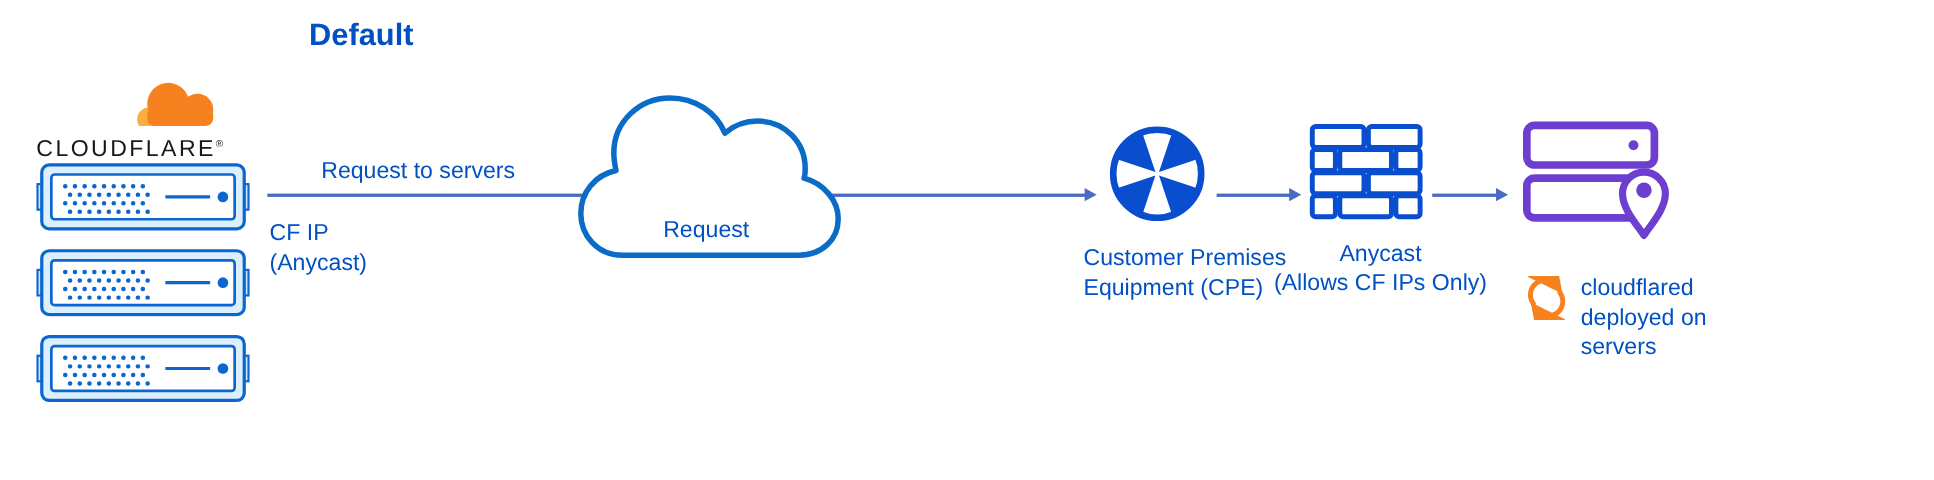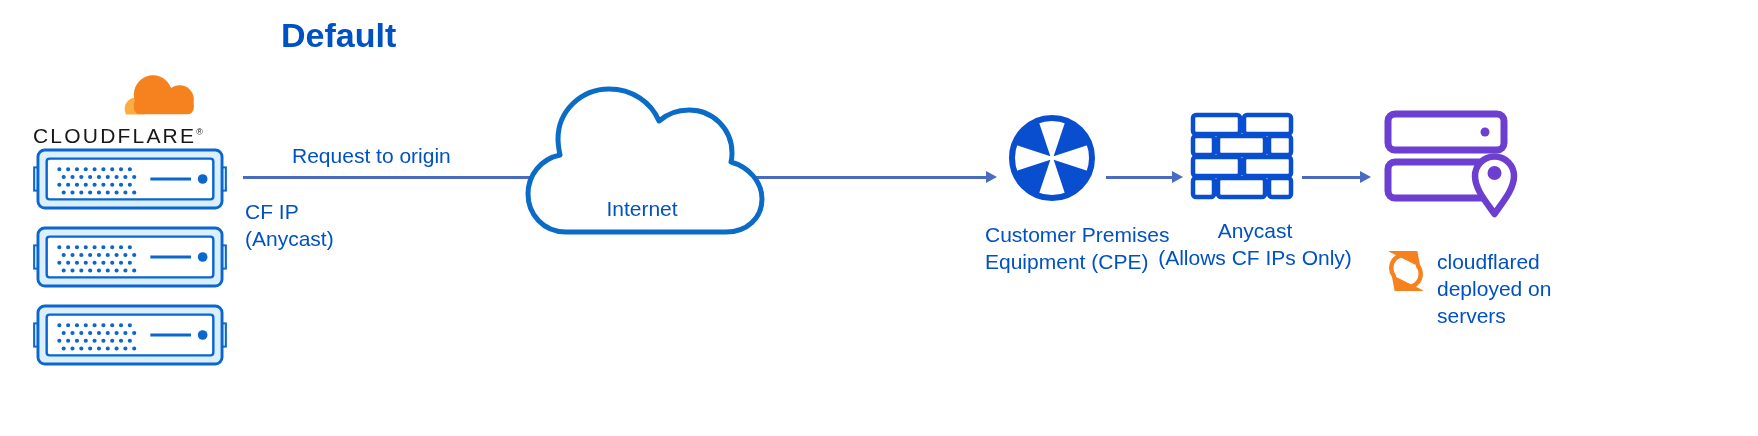--- a/index.html
+++ b/index.html
@@ -12,21 +12,21 @@
     --orange:#f6821f;
     --orange-light:#fbad41;
     --purple:#6c3fd1;
     --wordmark:#17181a;
   }
   *{margin:0;padding:0;box-sizing:border-box}
   html,body{background:#fff}
   .canvas{position:relative;width:1758px;height:436px;background:#fff;overflow:hidden;
           font-family:"Liberation Sans",sans-serif}
   .abs{position:absolute}
-  .title{position:absolute;left:281px;top:16px;font-size:34px;font-weight:600;color:var(--text-blue)}
+  .title{position:absolute;left:281px;top:16px;font-size:28px;font-weight:600;color:var(--text-blue)}
   .lbl{position:absolute;color:var(--text-blue);font-size:21px;line-height:1.28;white-space:pre-line}
   .center{text-align:center}
   .hline{position:absolute;height:2.5px;background:var(--arrow-blue)}
   .ahead{position:absolute;width:0;height:0;border-top:6px solid transparent;
          border-bottom:6px solid transparent;border-left:11px solid var(--arrow-blue)}
   .wordmark{position:absolute;left:33px;top:124px;font-size:21px;font-weight:400;
             letter-spacing:2.2px;color:var(--wordmark);white-space:nowrap}
   .reg{font-size:9px;vertical-align:super;letter-spacing:0}
   svg{display:block}
 </style>
@@ -80,31 +80,31 @@
     <line x1="27" y1="22" x2="104" y2="22" stroke="var(--server-blue)" stroke-width="4.2" stroke-linecap="round" stroke-dasharray="0.1 9"></line>
     <line x1="31.5" y1="30" x2="108.5" y2="30" stroke="var(--server-blue)" stroke-width="4.2" stroke-linecap="round" stroke-dasharray="0.1 9"></line>
     <line x1="27" y1="38" x2="104" y2="38" stroke="var(--server-blue)" stroke-width="4.2" stroke-linecap="round" stroke-dasharray="0.1 9"></line>
     <line x1="31.5" y1="46" x2="108.5" y2="46" stroke="var(--server-blue)" stroke-width="4.2" stroke-linecap="round" stroke-dasharray="0.1 9"></line>
     <line x1="121" y1="32" x2="163" y2="32" stroke="var(--server-blue)" stroke-width="3"></line>
     <circle cx="175" cy="32" r="5" fill="var(--server-blue)"></circle>
   </svg>
 
   <div class="hline" style="left:243px;top:176px;width:744px"></div>
 
-  <div class="lbl" style="left:292px;top:143px">Request to origin</div>
+  <div class="lbl" style="left:292px;top:143px">Request to servers</div>
   <div class="lbl" style="left:245px;top:199px">CF IP
 (Anycast)</div>
 
   <svg class="abs" style="left:504px;top:82px" width="276" height="160" viewBox="0 0 276 160">
     <path d="M 62 150 C 39 150 24 132 24 112 C 24 93 37 77 56 73 C 55 68 54 62 54 57
              C 54 29 77 7 105 7 C 128 7 147 20 155 39 C 163 32 174 28 185 28
              C 209 28 228 47 228 71 C 228 74 228 77 227 80 C 245 85 258 100 258 117
              C 258 136 243 150 222 150 Z" fill="#ffffff" stroke="var(--cloud-stroke)" stroke-width="5" stroke-linejoin="round" stroke-linecap="round"></path>
   </svg>
-  <div class="lbl center" style="left:504px;top:196px;width:276px">Internet</div>
+  <div class="lbl center" style="left:504px;top:196px;width:276px">Request</div>
 
   <div class="ahead" style="left:986px;top:171px"></div>
 
   <svg class="abs" style="left:1007px;top:113px" width="90" height="90" viewBox="0 0 90 90">
     <defs>
       <marker id="mk-cpe" markerWidth="8" markerHeight="8" refX="6" refY="4" orient="auto">
         <path d="M0 0 L8 4 L0 8 Z" fill="var(--icon-blue)"></path>
       </marker>
     </defs>
     <circle cx="45" cy="45" r="40" fill="#ffffff" stroke="var(--icon-blue)" stroke-width="6"></circle>

